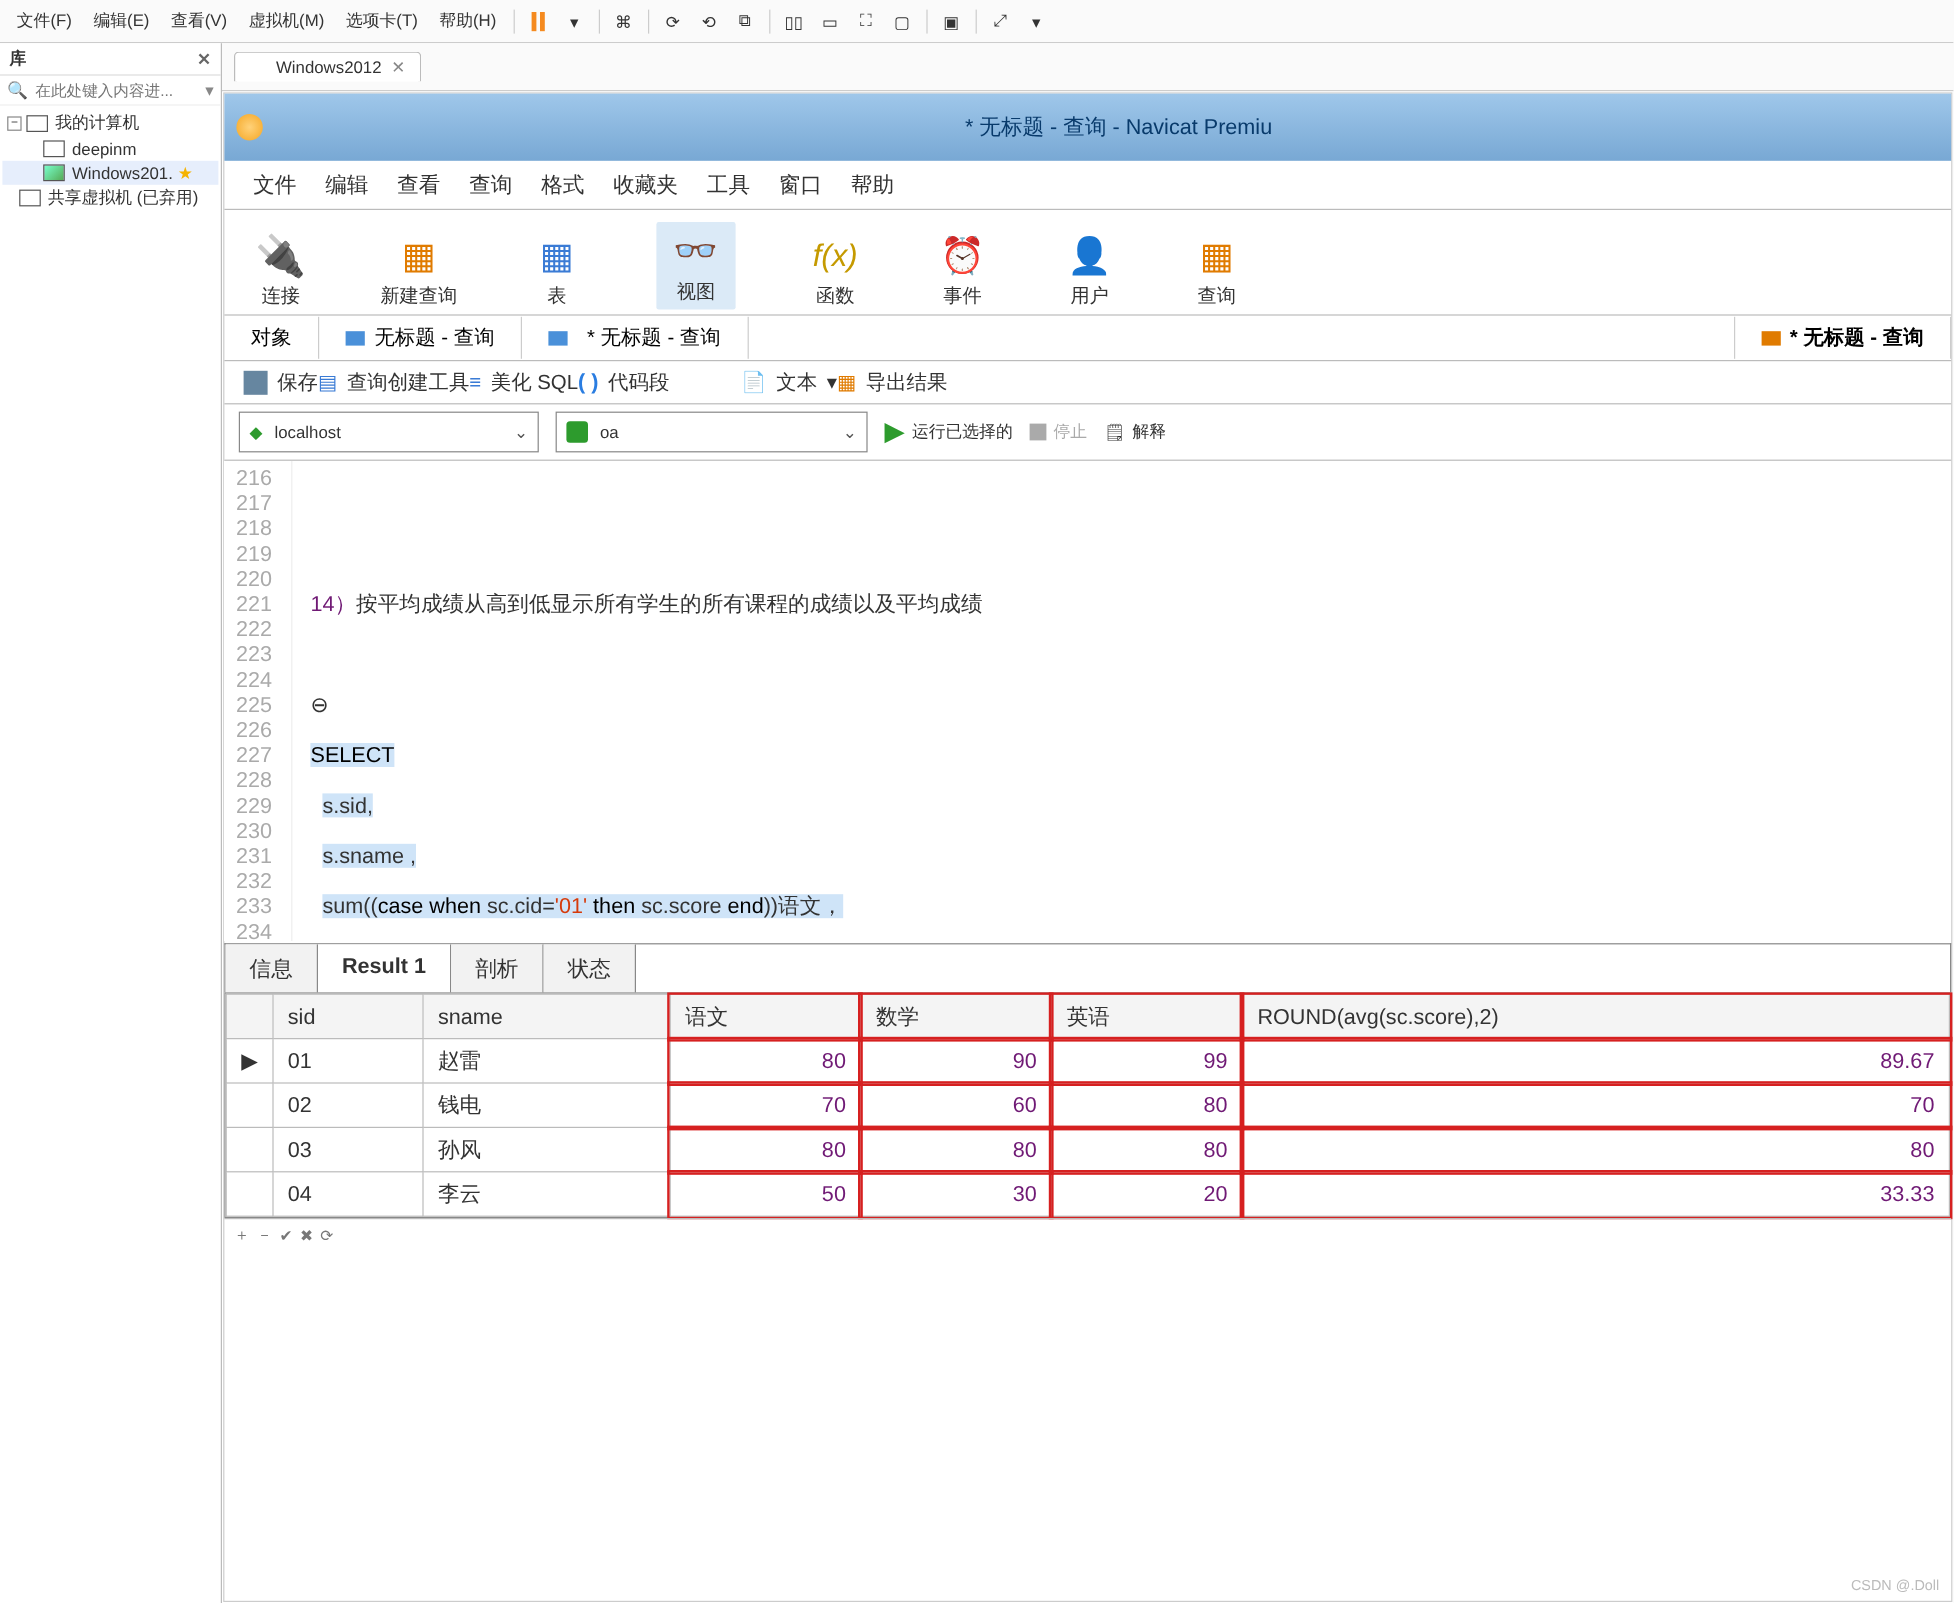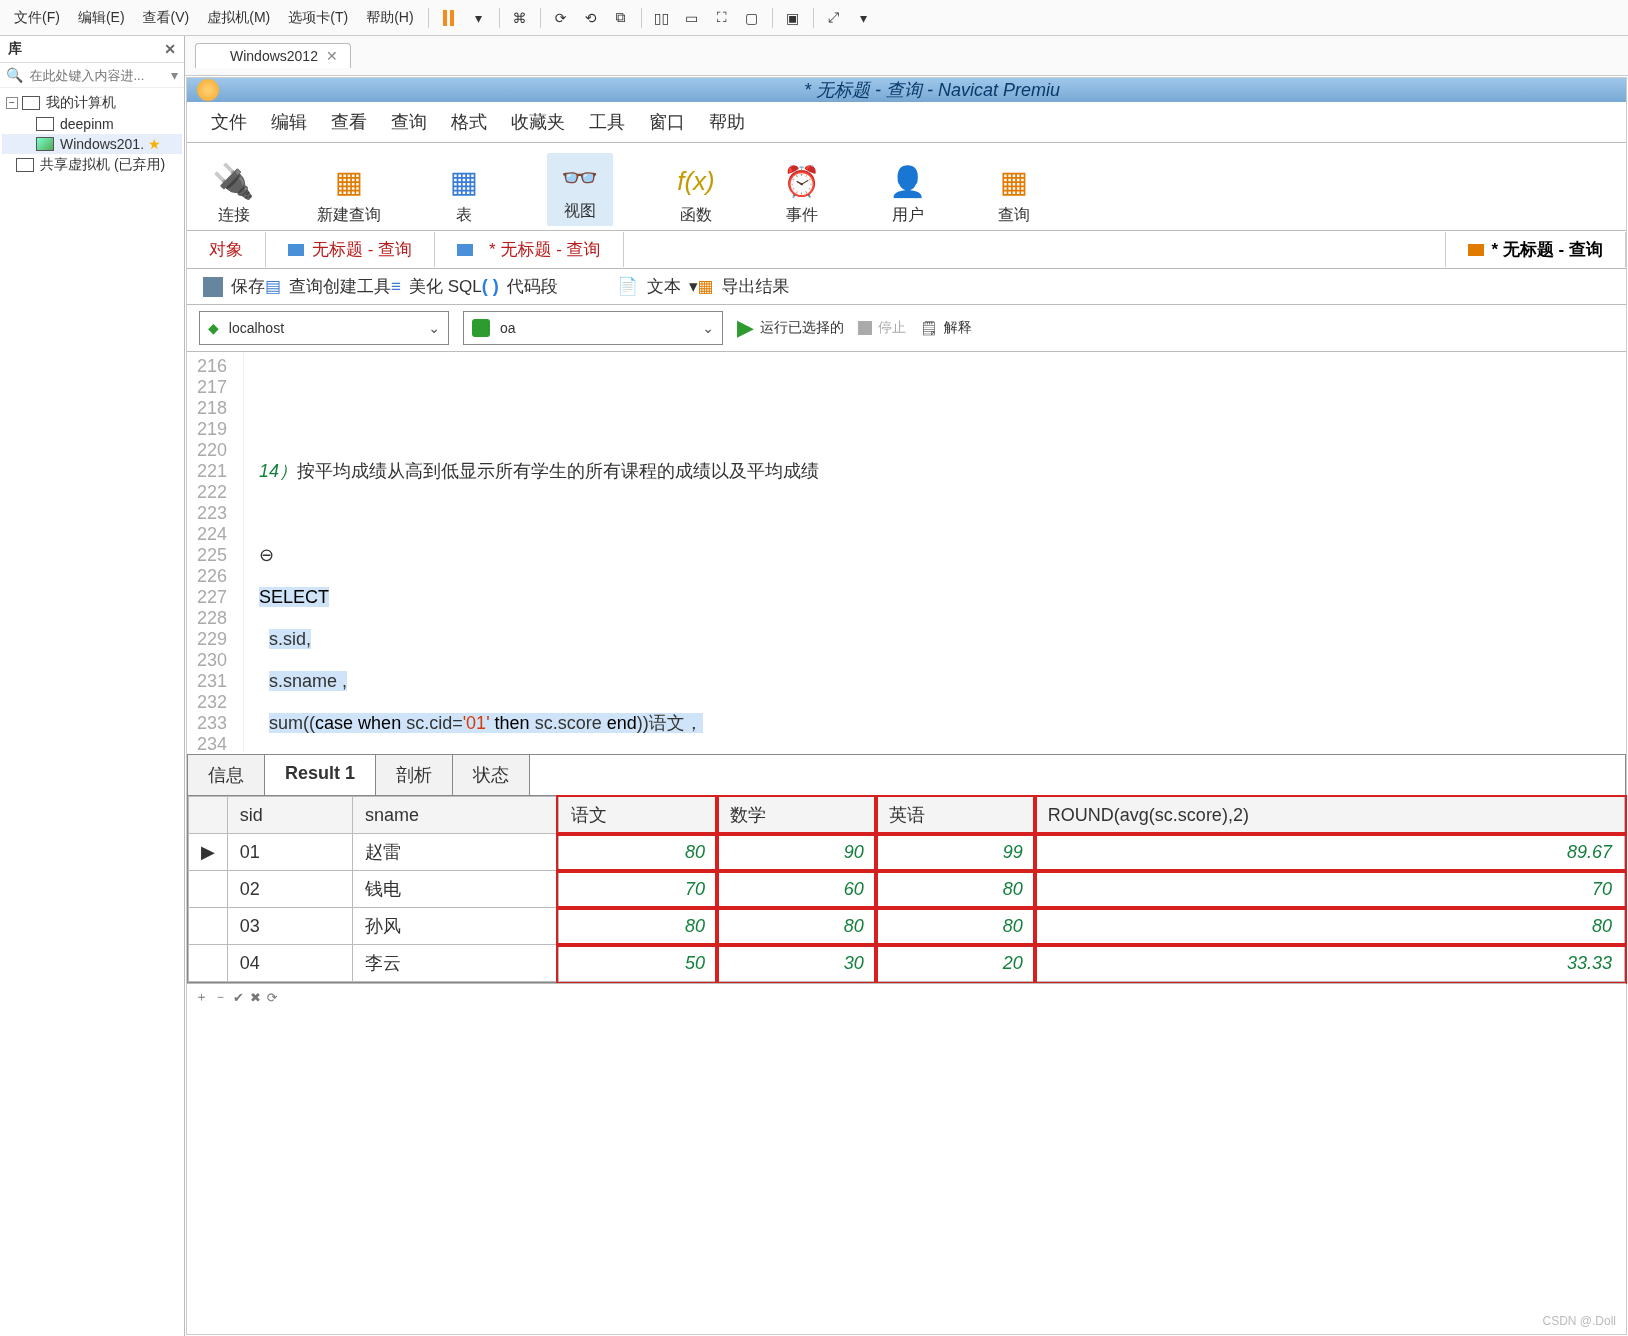--- a/index.html
+++ b/index.html
@@ -31,33 +31,33 @@
 .tree .sel{background:#e6eefc;}
 
 
 .content{flex:1;display:flex;flex-direction:column;min-width:0;}
 .vm-tabs{display:flex;align-items:center;height:40px;border-bottom:1px solid #ccc;padding-left:10px;background:#fafafa;}
 .vm-tab{display:flex;align-items:center;gap:8px;padding:4px 12px;border:1px solid #bbb;border-bottom:none;background:#fff;border-radius:4px 4px 0 0;}
 .vm-tab .x{color:#888;cursor:pointer;}
 
 
 .nav-wrap{flex:1;display:flex;flex-direction:column;background:#fff;border:1px solid #ccc;margin:1px;}
-.nav-title{height:24px;background:linear-gradient(#9fc7ea,#78a8d4);display:flex;align-items:center;padding:0 10px;color:#064;position:relative;font-style:italic;}
+.nav-title{height:56px;background:linear-gradient(#9fc7ea,#78a8d4);display:flex;align-items:center;padding:0 10px;color:#064;position:relative;}
 .nav-title .logo{width:22px;height:22px;border-radius:50%;background:radial-gradient(circle,#ffd27a,#f5a623);margin-right:auto;}
 .nav-title .ttl{position:absolute;left:50%;transform:translateX(-40%);color:#083a6b;font-size:18px;white-space:nowrap;}
 .nav-menu{display:flex;gap:24px;padding:8px 24px;border-bottom:1px solid #bbb;font-size:18px;}
 .nav-menu span{cursor:pointer;}
 .nav-tools{display:flex;gap:60px;padding:10px 24px 4px;border-bottom:1px solid #bbb;align-items:flex-end;}
 .tool{display:flex;flex-direction:column;align-items:center;gap:4px;cursor:pointer;font-size:16px;}
 .tool.sel{background:#dbeaf7;padding:4px 10px;border-radius:2px;}
 .tic{width:46px;height:40px;display:flex;align-items:center;justify-content:center;}
 .plug{font-size:34px;}
 
 .obj-tabs{display:flex;align-items:center;border-bottom:1px solid #bbb;height:38px;}
-.obj-tab{padding:6px 22px;border-right:1px solid #ccc;display:flex;align-items:center;gap:8px;cursor:pointer;font-size:17px;color:#b91c1c;}
+.obj-tab{padding:6px 22px;border-right:1px solid #ccc;display:flex;align-items:center;gap:8px;cursor:pointer;font-size:17px;color:#000000;}
 .obj-tab .ico-tbl{width:16px;height:12px;background:#4a90d9;display:inline-block;}
 .obj-tab.act{font-weight:bold;color:#000;}
 .star{color:#444;}
 
 .save-bar{display:flex;align-items:center;padding:6px 16px;border-bottom:1px solid #bbb;font-size:17px;}
 .save-bar .itm{display:flex;align-items:center;gap:8px;cursor:pointer;}
 .save-ico{width:20px;height:20px;background:#6686a0;display:inline-block;}
 .code-br{color:#2a7de1;font-weight:bold;font-size:18px;}
 .disabled{color:#aaa;}
 
@@ -66,21 +66,21 @@
 .sel-box .caret{margin-left:auto;color:#555;}
 .sel-box.db{min-width:260px;}
 .db-cyl{width:18px;height:18px;background:#2d9b2d;border-radius:3px;}
 .run-tri{color:#2d9b2d;font-size:22px;}
 .stop-sq{width:14px;height:14px;background:#aaa;display:inline-block;}
 
 
 .editor{flex:0 0 400px;display:flex;font-family:Consolas,monospace;font-size:18px;line-height:21px;overflow:auto;background:#fff;}
 .gutter{background:#fff;color:#aaa;text-align:left;padding:4px 16px 4px 10px;user-select:none;border-right:1px solid #eee;}
 .code{padding:4px 10px;white-space:pre;color:#333;}
-.kw{color:#000000;} .str{color:#d63a0a;} .num{color:#15803d;font-style:italic;}
+.kw{color:#000000;} .str{color:#d63a0a;} .num{color:#701a75;}
 .hl{background:#cfe4f8;}
 
 
 .res-tabs{display:flex;border:1px solid #888;border-bottom:none;margin-top:2px;}
 .res-tab{padding:8px 20px;border-right:1px solid #888;cursor:pointer;font-size:18px;background:#f2f2f2;}
 .res-tab.act{background:#fff;font-weight:bold;}
 
 .grid{border:1px solid #888;}
 table.data{border-collapse:collapse;width:100%;font-size:18px;}
 table.data th,table.data td{border:1px solid #bbb;padding:6px 12px;text-align:left;}

